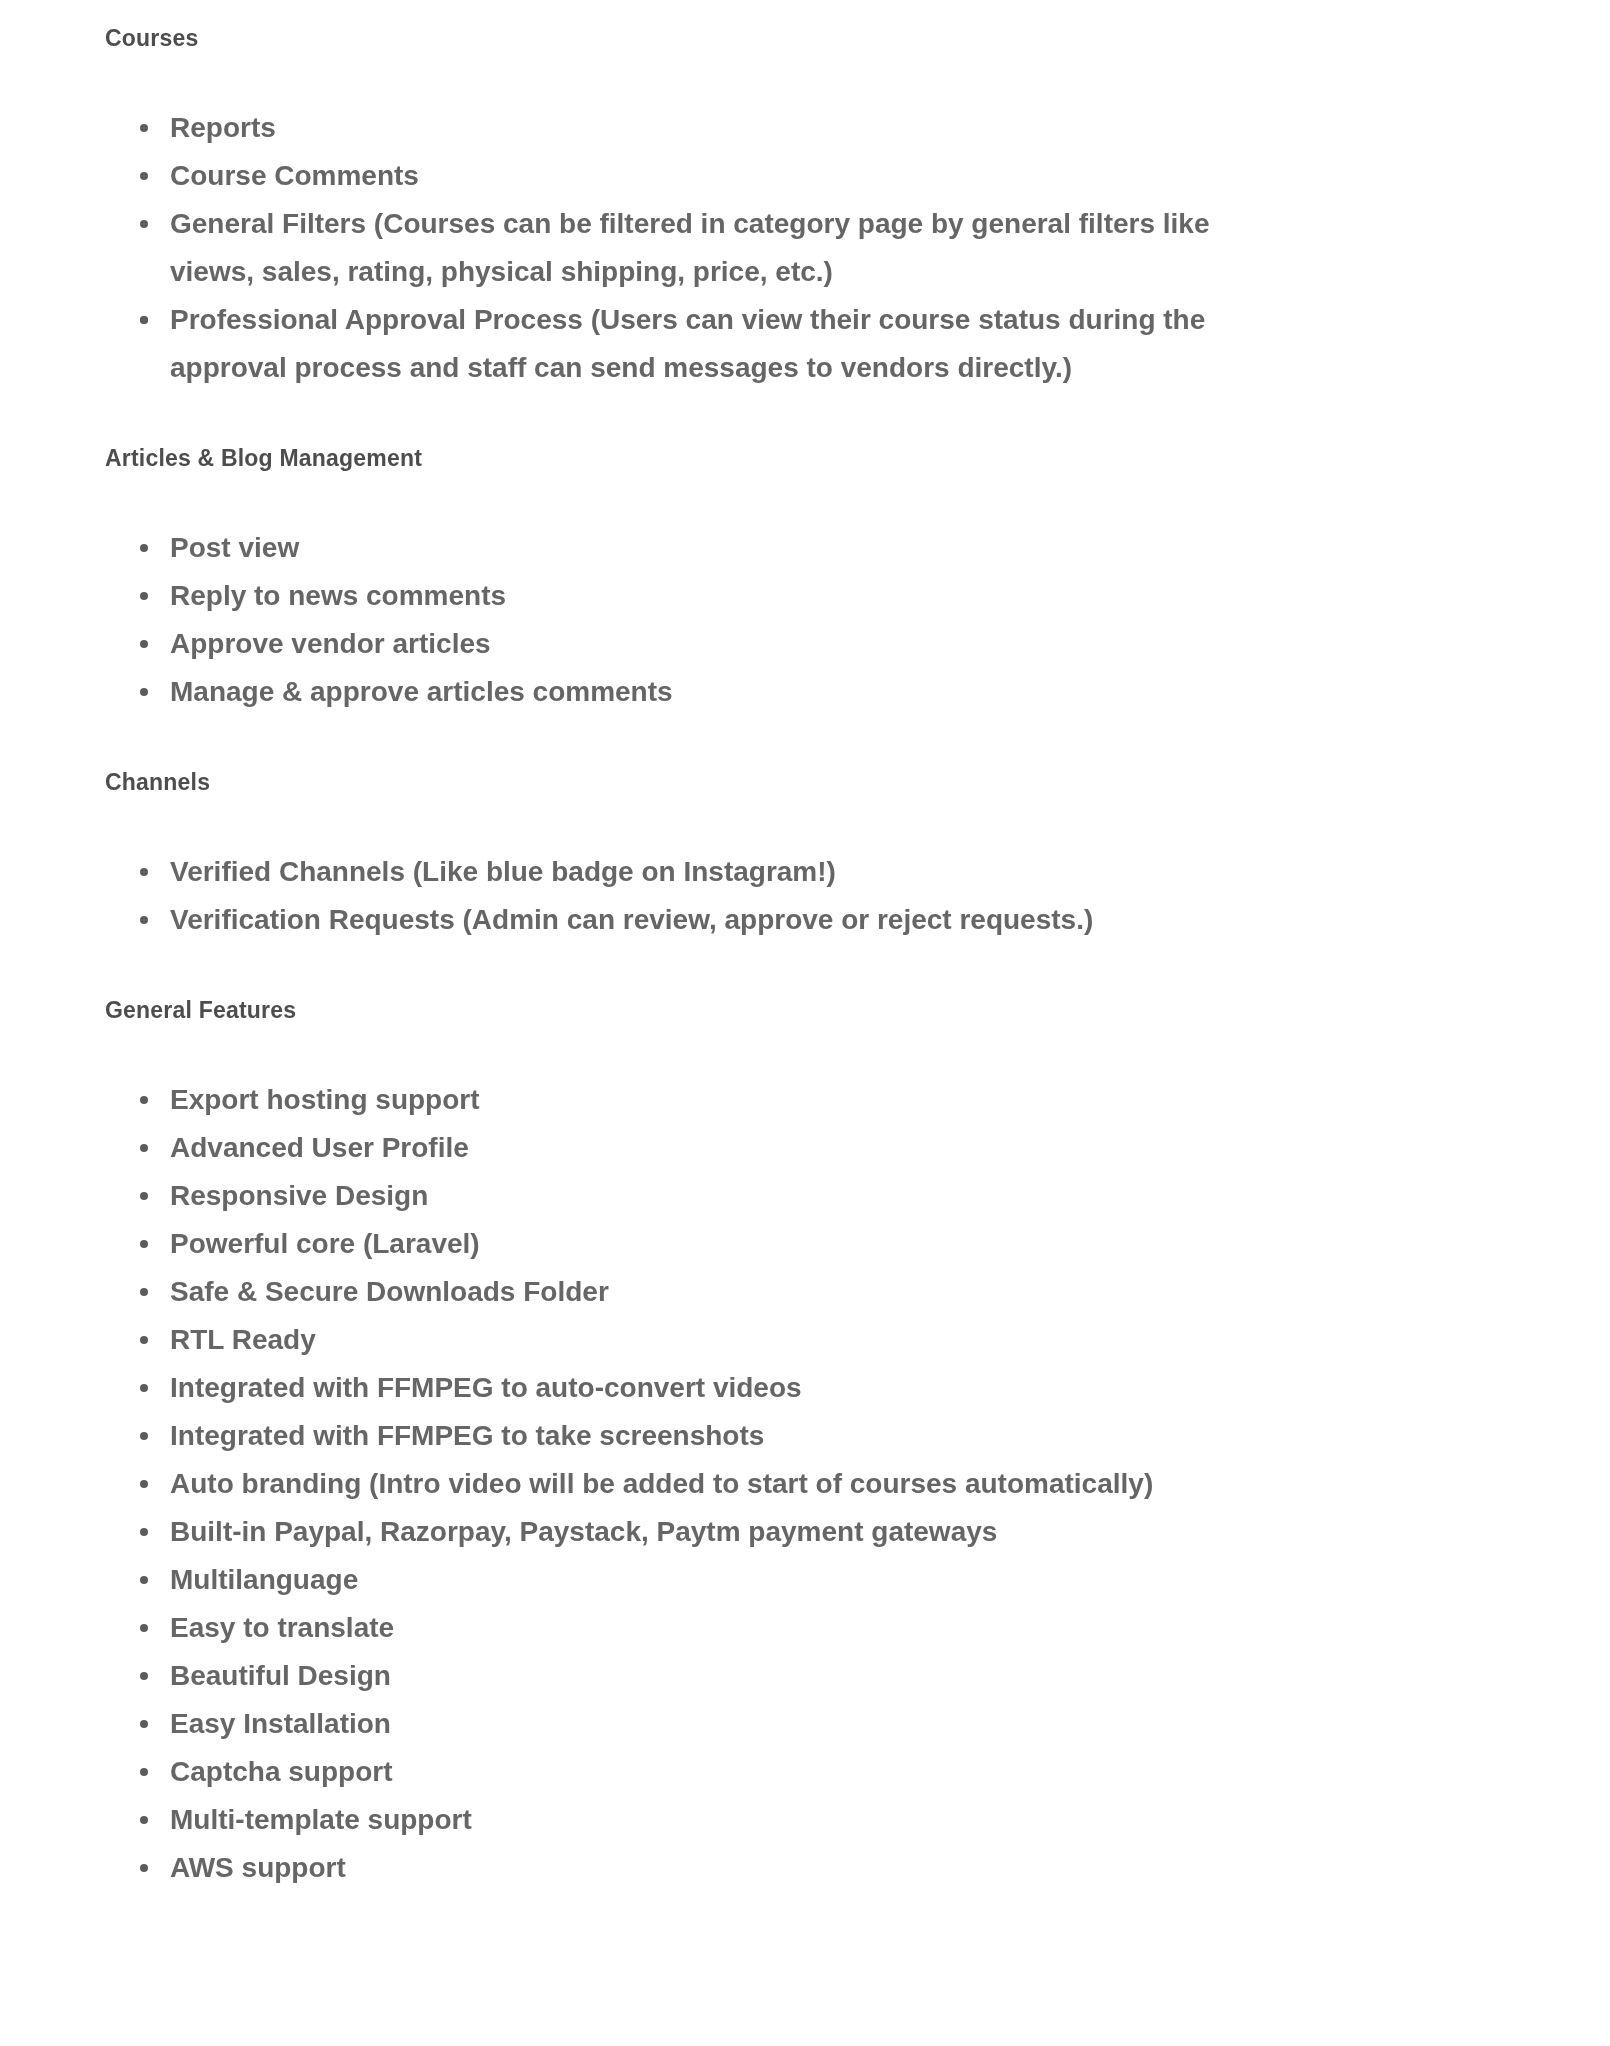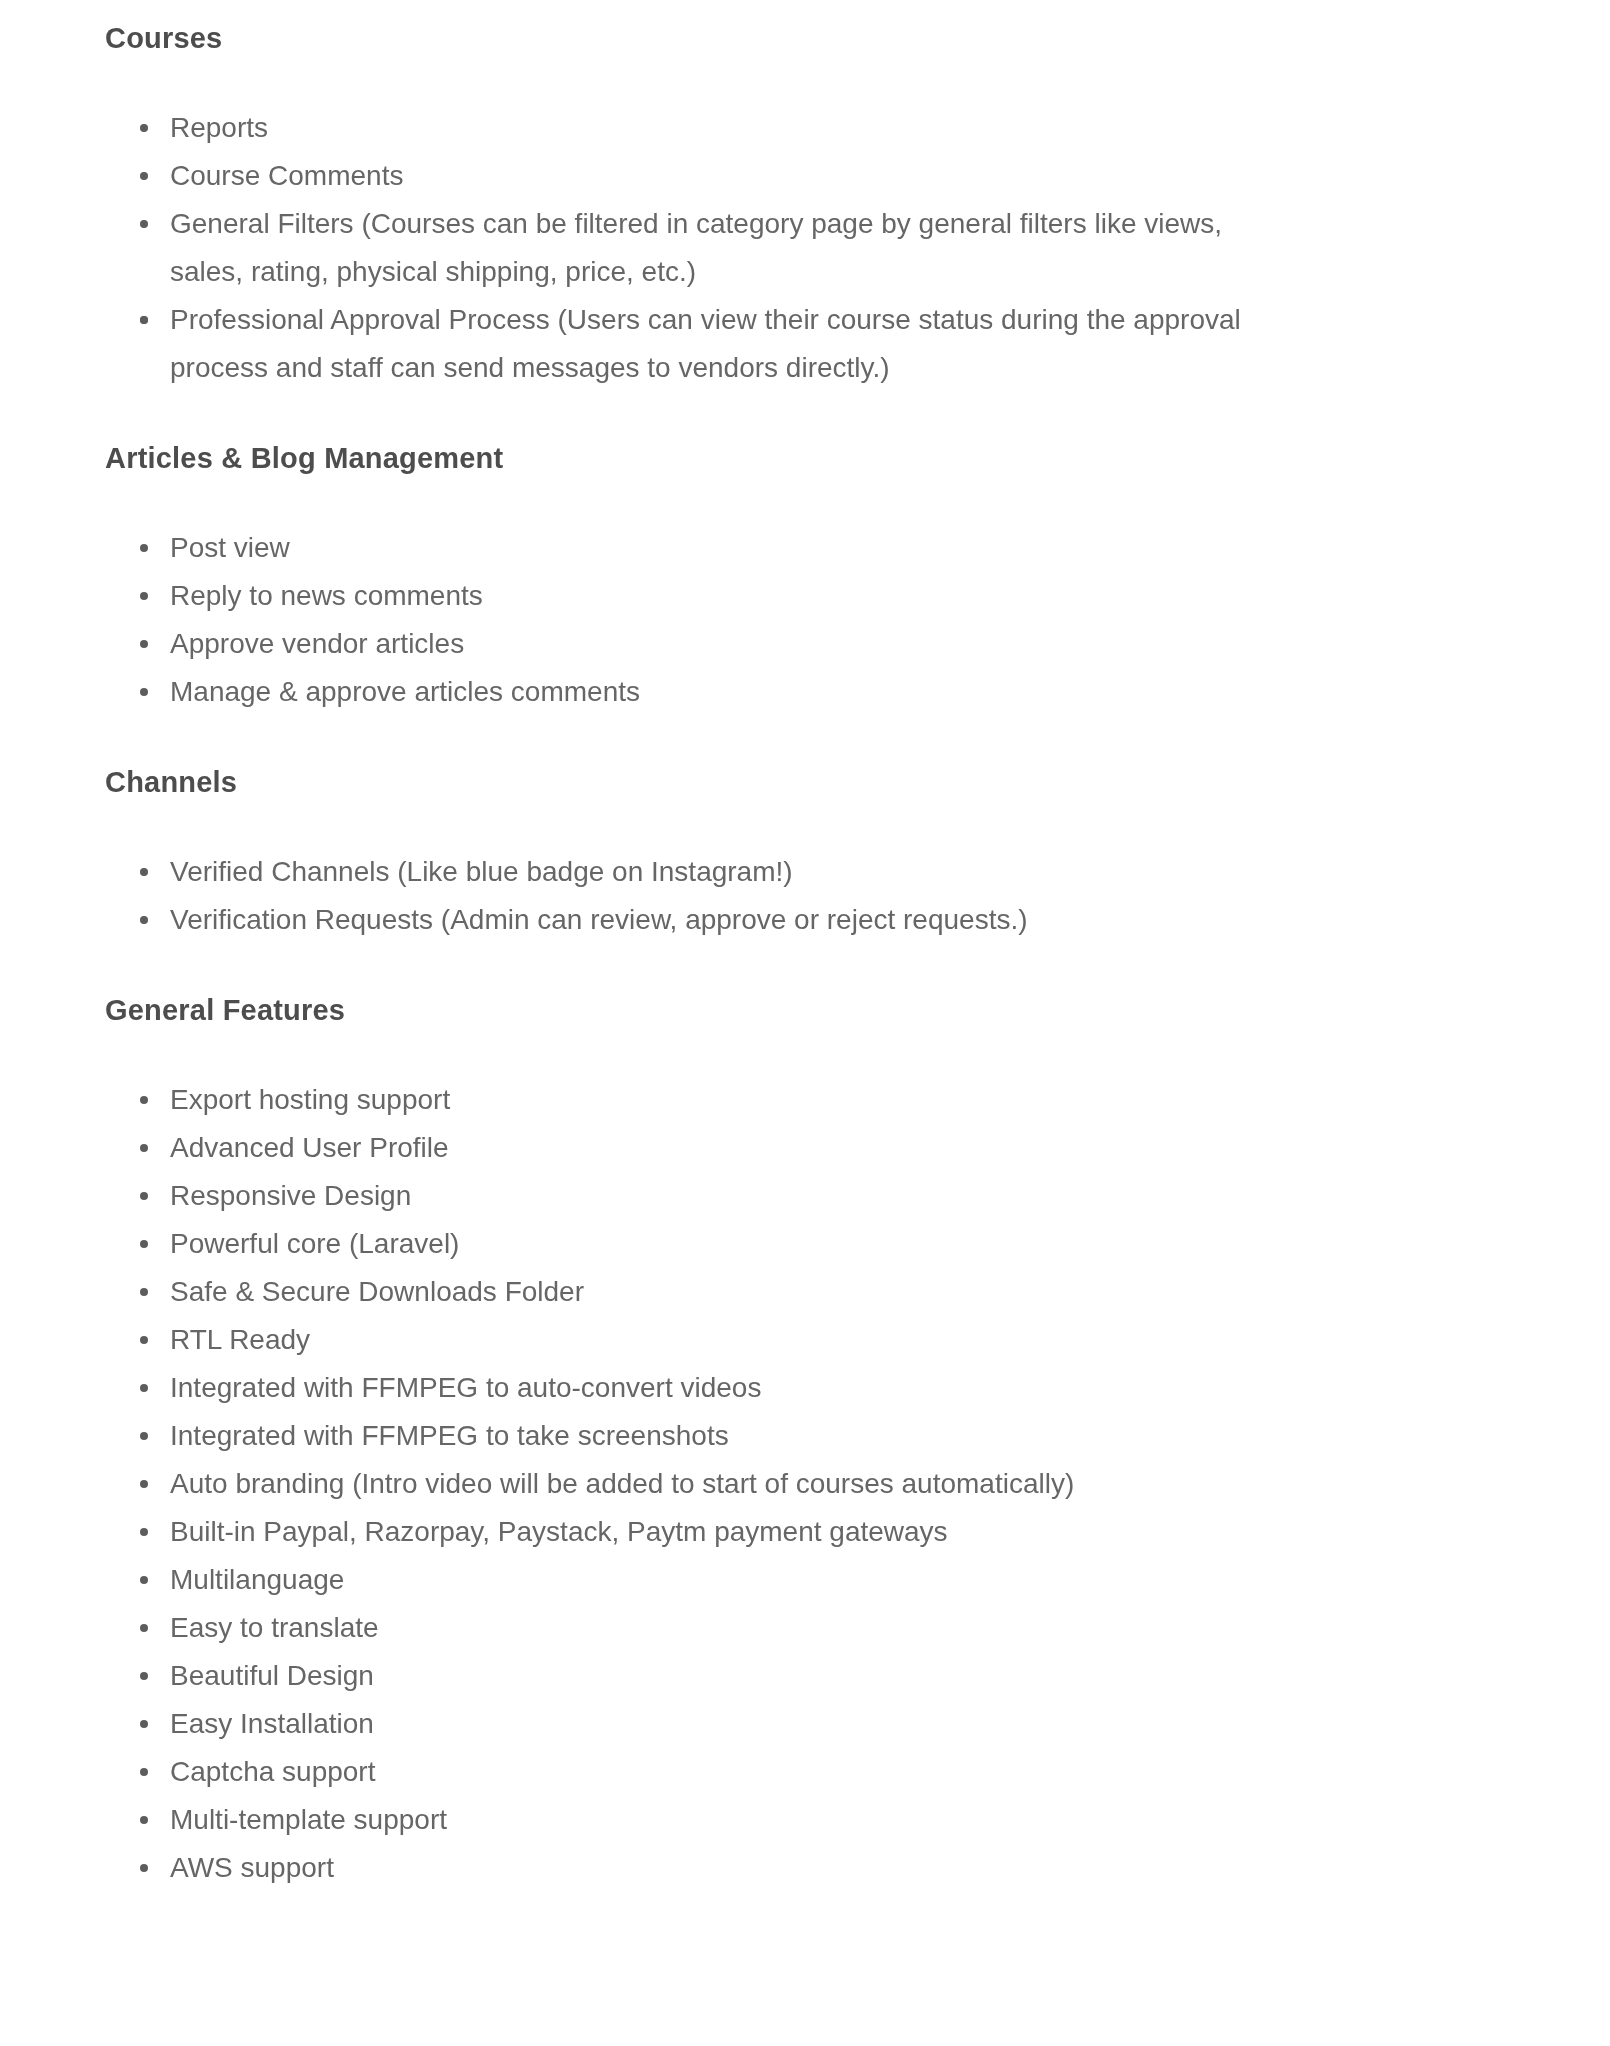--- a/index.html
+++ b/index.html
@@ -13,35 +13,36 @@
     min-height: 2046px;
     font-family: "Liberation Sans", sans-serif;
   }
   .page {
     padding: 14px 40px 40px 105px;
     font-size: 28px;
     line-height: 48px;
     color: #666666;
   }
   .section-heading {
-    font-size: 29px;
+    font-size: 23px;
     line-height: 48px;
     font-weight: 700;
     color: #4d4d4d;
     margin: 42px 0;
     letter-spacing: 0.2px;
   }
   .section-heading:first-child {
     margin-top: 0;
   }
   ul.feature-list {
     list-style: none;
     margin: 42px 0;
     padding: 0 0 0 35px;
     max-width: 1190px;
+    font-weight: bold;
   }
   ul.feature-list li {
     position: relative;
     padding-left: 30px;
     margin: 0;
   }
   ul.feature-list .bullet {
     position: absolute;
     left: 0;
     top: 20px;

